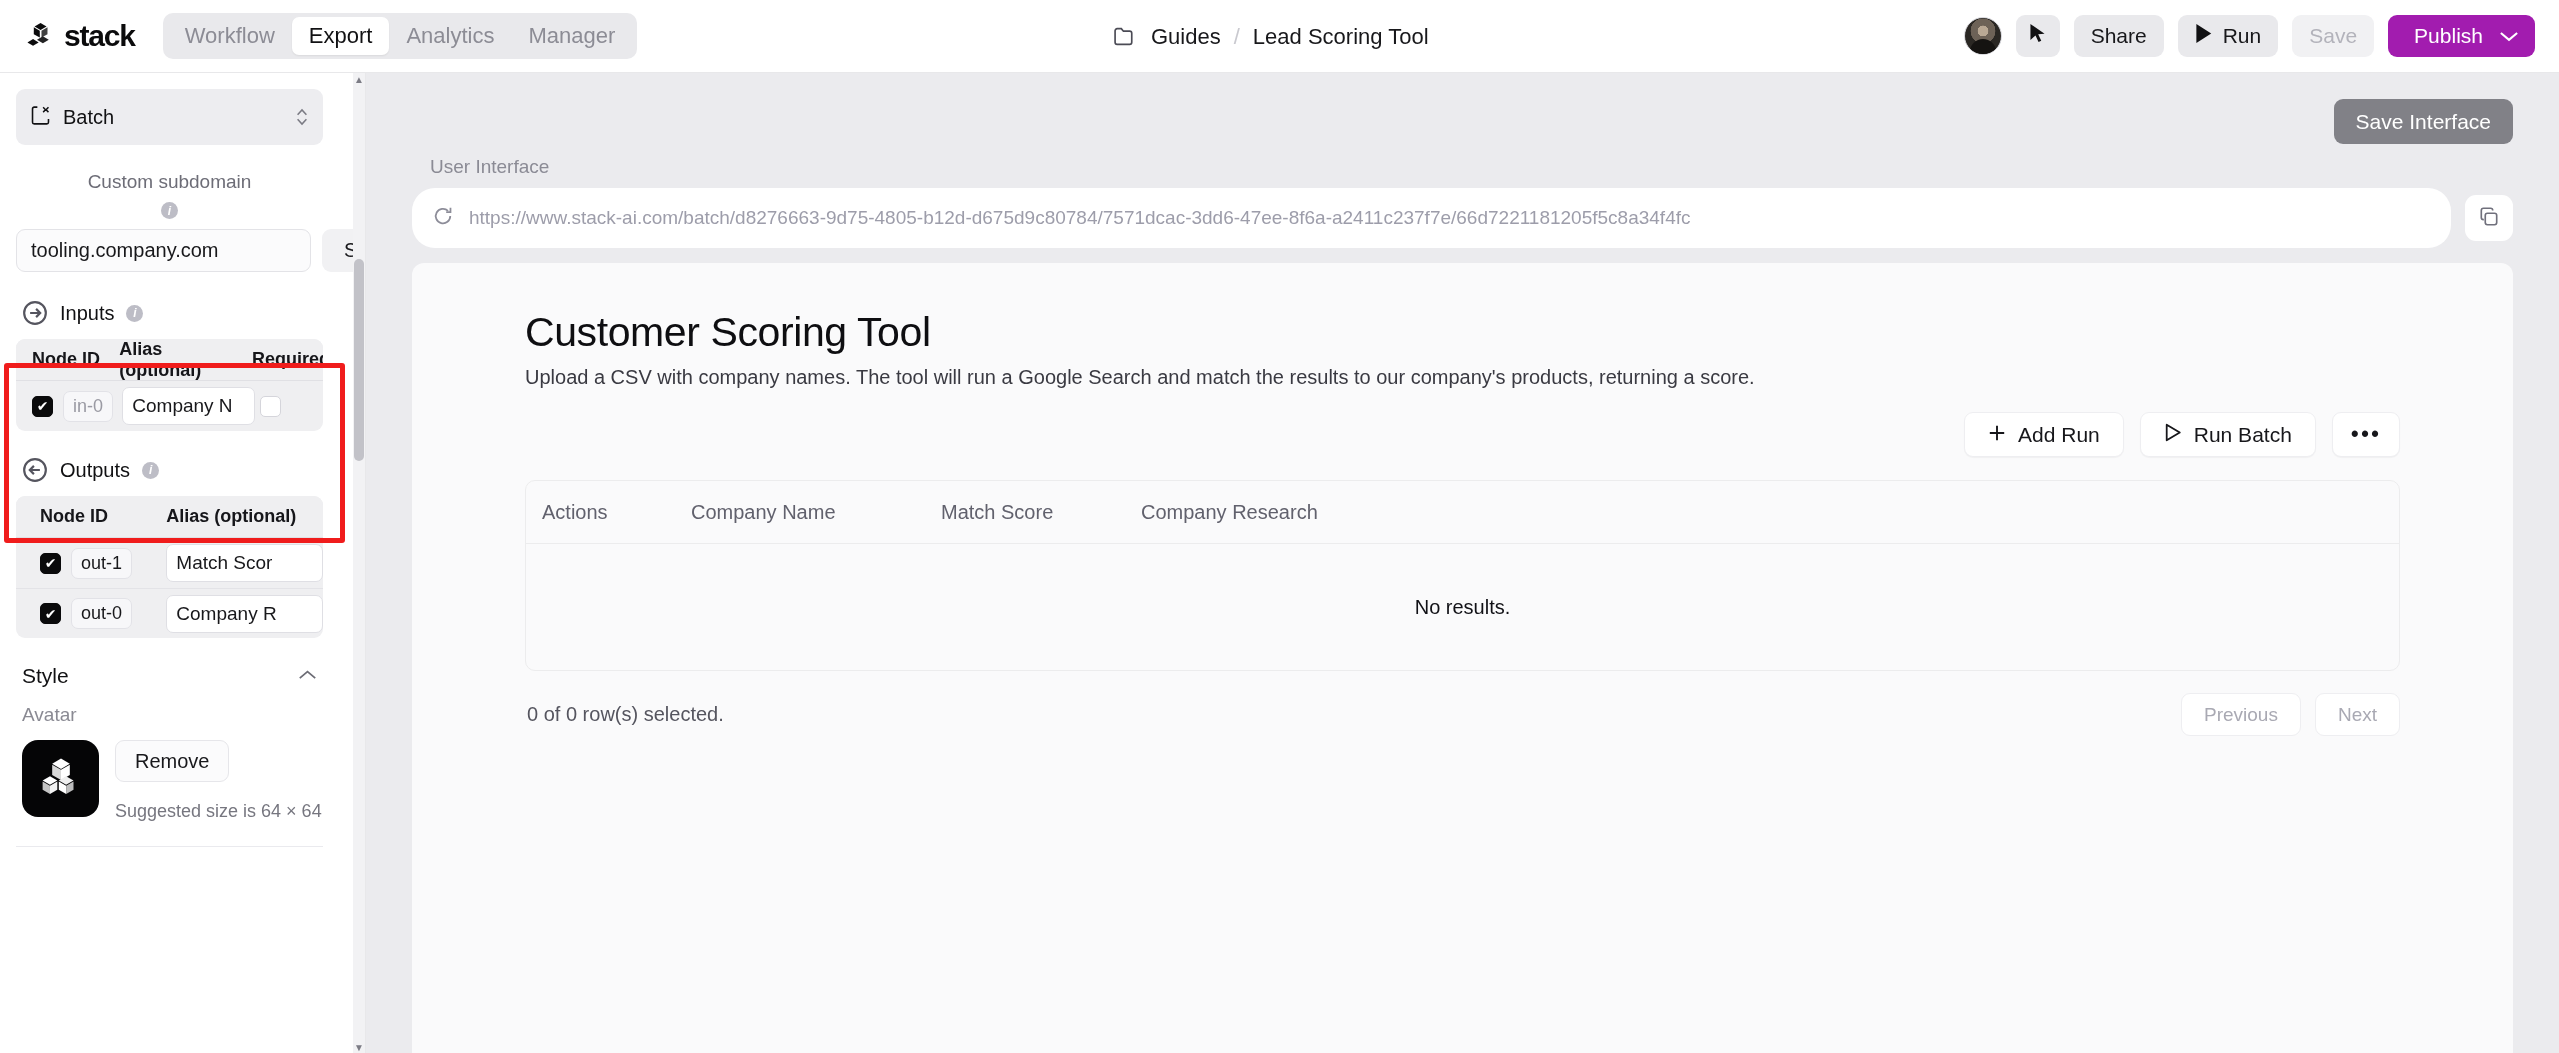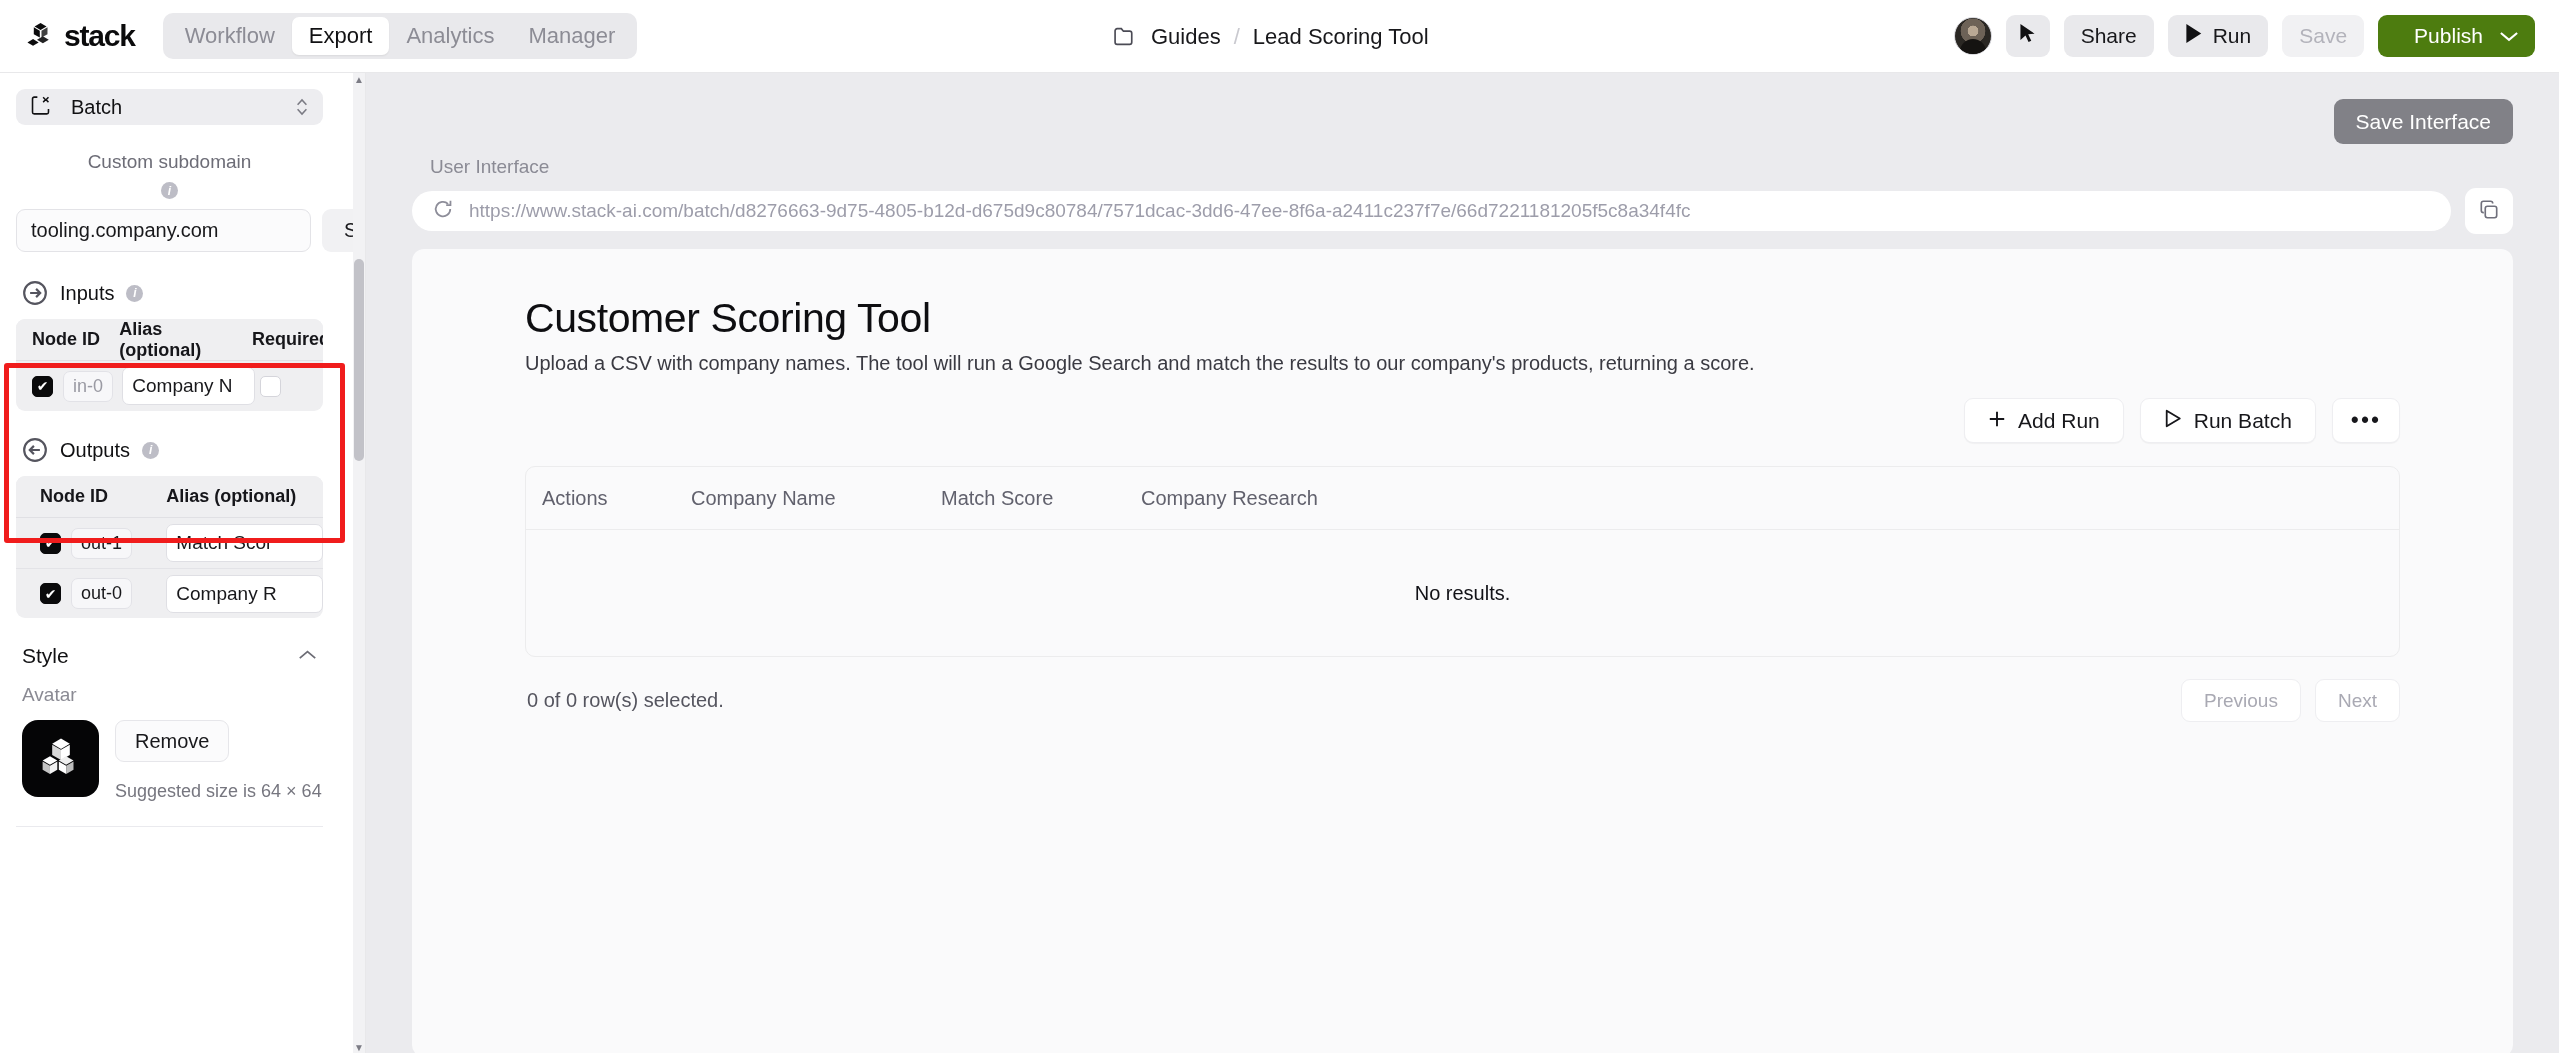--- a/index.html
+++ b/index.html
@@ -79,21 +79,21 @@
     color: #18181b;
     font-size: 21px;
     font-family: "Liberation Sans", sans-serif;
     display: inline-flex; align-items: center; justify-content: center; gap: 11px;
     padding: 0 17px;
     cursor: pointer;
     white-space: nowrap;
   }
   .btn.icononly { width: 44px; padding: 0; }
   .btn.ghost-disabled { background: #f1f1f3; color: #b3b3bb; cursor: default; }
-  .btn.publish { background: #4d7c0f; color: #ffffff; padding: 0 16px 0 36px; gap: 16px; }
+  .btn.publish { background: #a21caf; color: #ffffff; padding: 0 16px 0 26px; gap: 16px; }
 
   
   .body { flex: 1; display: flex; min-height: 0; position: relative; }
 
   
   .sidebar {
     width: 366px; min-width: 366px;
     background: #ffffff;
     border-right: 1px solid #e8e8ea;
     position: relative;
@@ -106,22 +106,22 @@
   }
   .sb-arrow { position:absolute; left:1px; width:10px; height:12px; display:flex; align-items:center; justify-content:center; color:#7c7c85; font-size:10px; }
   .sb-thumb {
     position: absolute; right: 1px; width: 10px;
     background: #c2c2c8; border-radius: 5px;
   }
 
   .sb-inner { padding: 16px 30px 0 16px; }
 
   .select-batch {
-    height: 36px; background: #ededf0; border-radius: 9px;
-    display: flex; align-items: center; gap: 20px;
+    height: 56px; background: #ededf0; border-radius: 9px;
+    display: flex; align-items: center; gap: 12px;
     padding: 0 14px; margin-bottom: 26px; cursor: pointer;
   }
   .select-batch .lbl { font-size: 20px; color: #111113; }
   .select-batch .chev { margin-left: auto; color: #7b7b84; display:flex; flex-direction:column; line-height:5px; font-size:13px;}
 
   .field-label { font-size: 19px; color: #6d6d77; display: flex; align-items: center; gap: 9px; margin-bottom: 10px; flex-direction: column; }
   .info-dot {
     width: 17px; height: 17px; border-radius: 50%;
     background: #bdbdc6; color: #fff; font-size: 12px; font-weight: 700;
     display: inline-flex; align-items: center; justify-content: center; font-style: italic;
@@ -216,21 +216,21 @@
   }
   .save-interface-wrap { display: flex; justify-content: flex-end; padding-top: 26px; }
   .btn-save-interface {
     height: 45px; padding: 0 22px; border: none; border-radius: 9px;
     background: #818187; color: #ffffff; font-size: 21px;
     font-family: "Liberation Sans", sans-serif; cursor: pointer;
   }
   .ui-label { font-size: 19px; color: #8b8b95; margin: 12px 0 10px 18px; }
   .urlbar-row { display: flex; align-items: center; gap: 14px; }
   .urlbar {
-    flex: 1; height: 40px; background: #ffffff; border-radius: 23px;
+    flex: 1; height: 60px; background: #ffffff; border-radius: 23px;
     display: flex; align-items: center; gap: 15px;
     padding: 0 24px 0 20px;
     overflow: hidden;
   }
   .url-text { font-size: 19px; color: #9d9daa; white-space: nowrap; overflow: hidden; text-overflow: clip; }
   .copy-btn {
     width: 48px; height: 46px; background: #ffffff; border-radius: 11px; border: none;
     display: flex; align-items: center; justify-content: center; cursor: pointer;
   }
 

